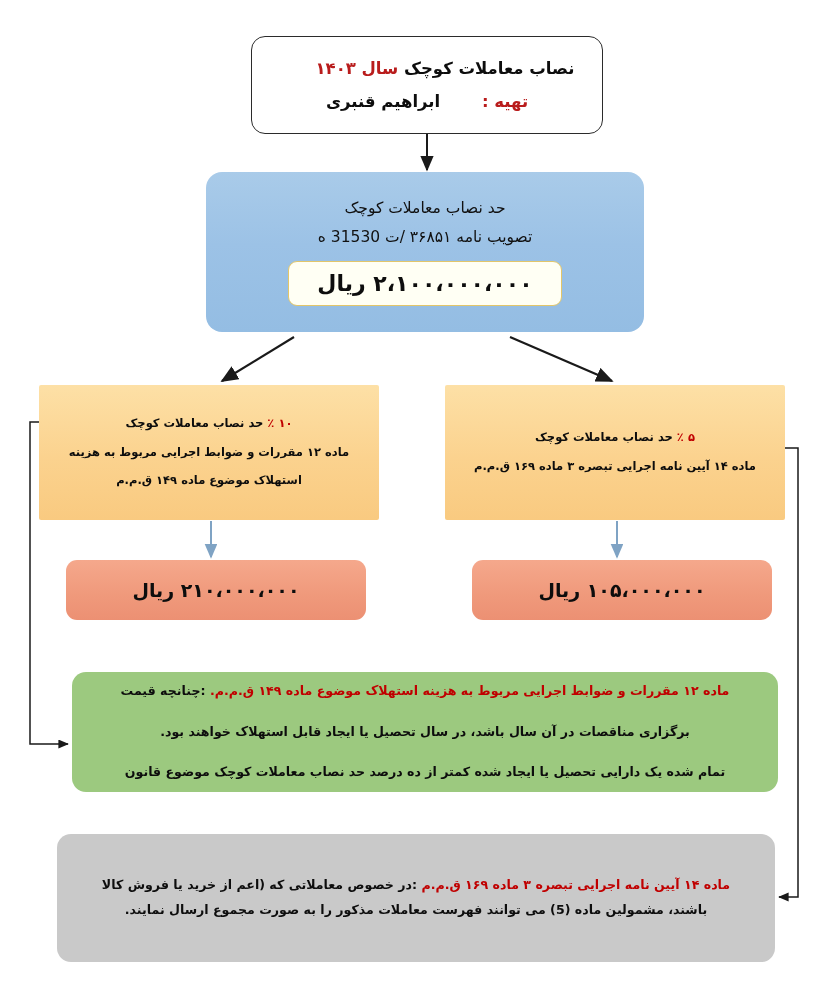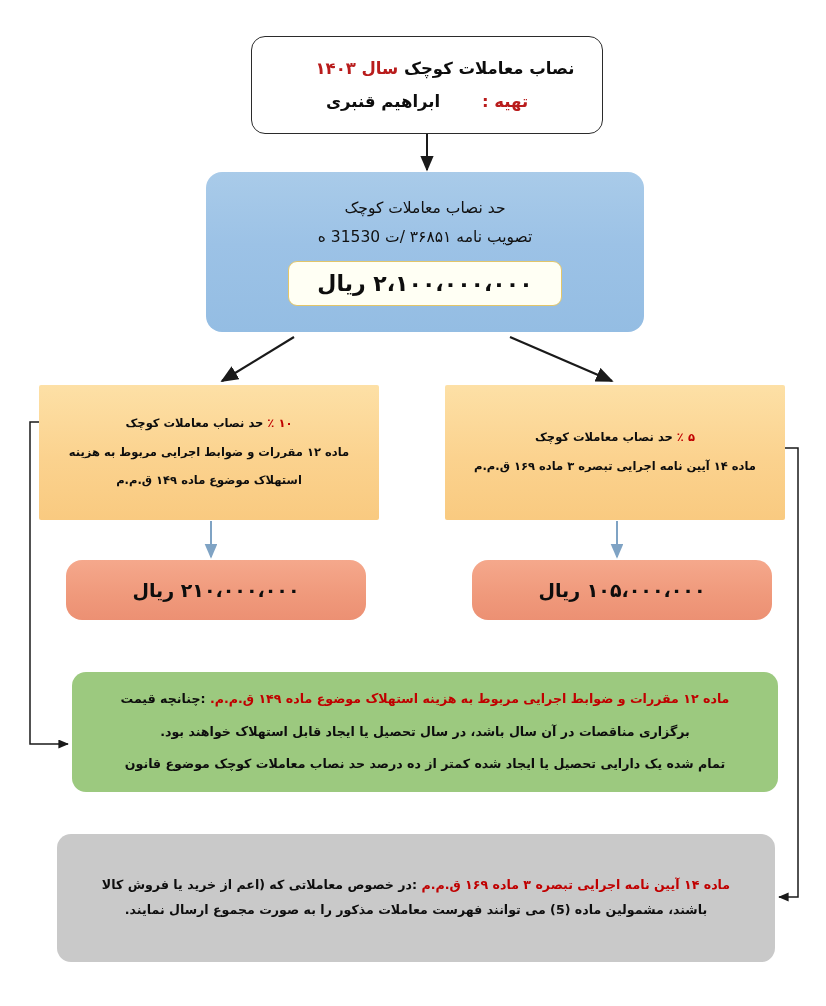--- a/index.html
+++ b/index.html
@@ -112,41 +112,41 @@
     line-height: 1.35;
     white-space: nowrap;
   }
 
   
   .salmon-box {
     top: 560px;
     width: 300px;
     height: 60px;
     background: linear-gradient(180deg, #f5a88c 0%, #f09a7c 55%, #ec9073 100%);
-    border-radius: 16px;
+    border-radius: 11px;
   }
   .salmon-left  { left: 66px; }
   .salmon-right { left: 472px; justify-content: center; }
   .salmon-line {
     font-size: 19px;
     font-weight: bold;
     color: #0d0d0d;
     white-space: nowrap;
   }
 
   
   .green-box {
     left: 72px;
     top: 672px;
     width: 706px;
     height: 120px;
     background: #9cc97f;
     border-radius: 14px;
     padding: 20px 22px;
-    gap: 14px;
+    gap: 22px;
     align-items: stretch;
     justify-content: center;
   }
   .green-line {
     font-size: 12.6px;
     font-weight: bold;
     color: #0d0d0d;
     line-height: 1.5;
     text-align: center;
     white-space: nowrap;

